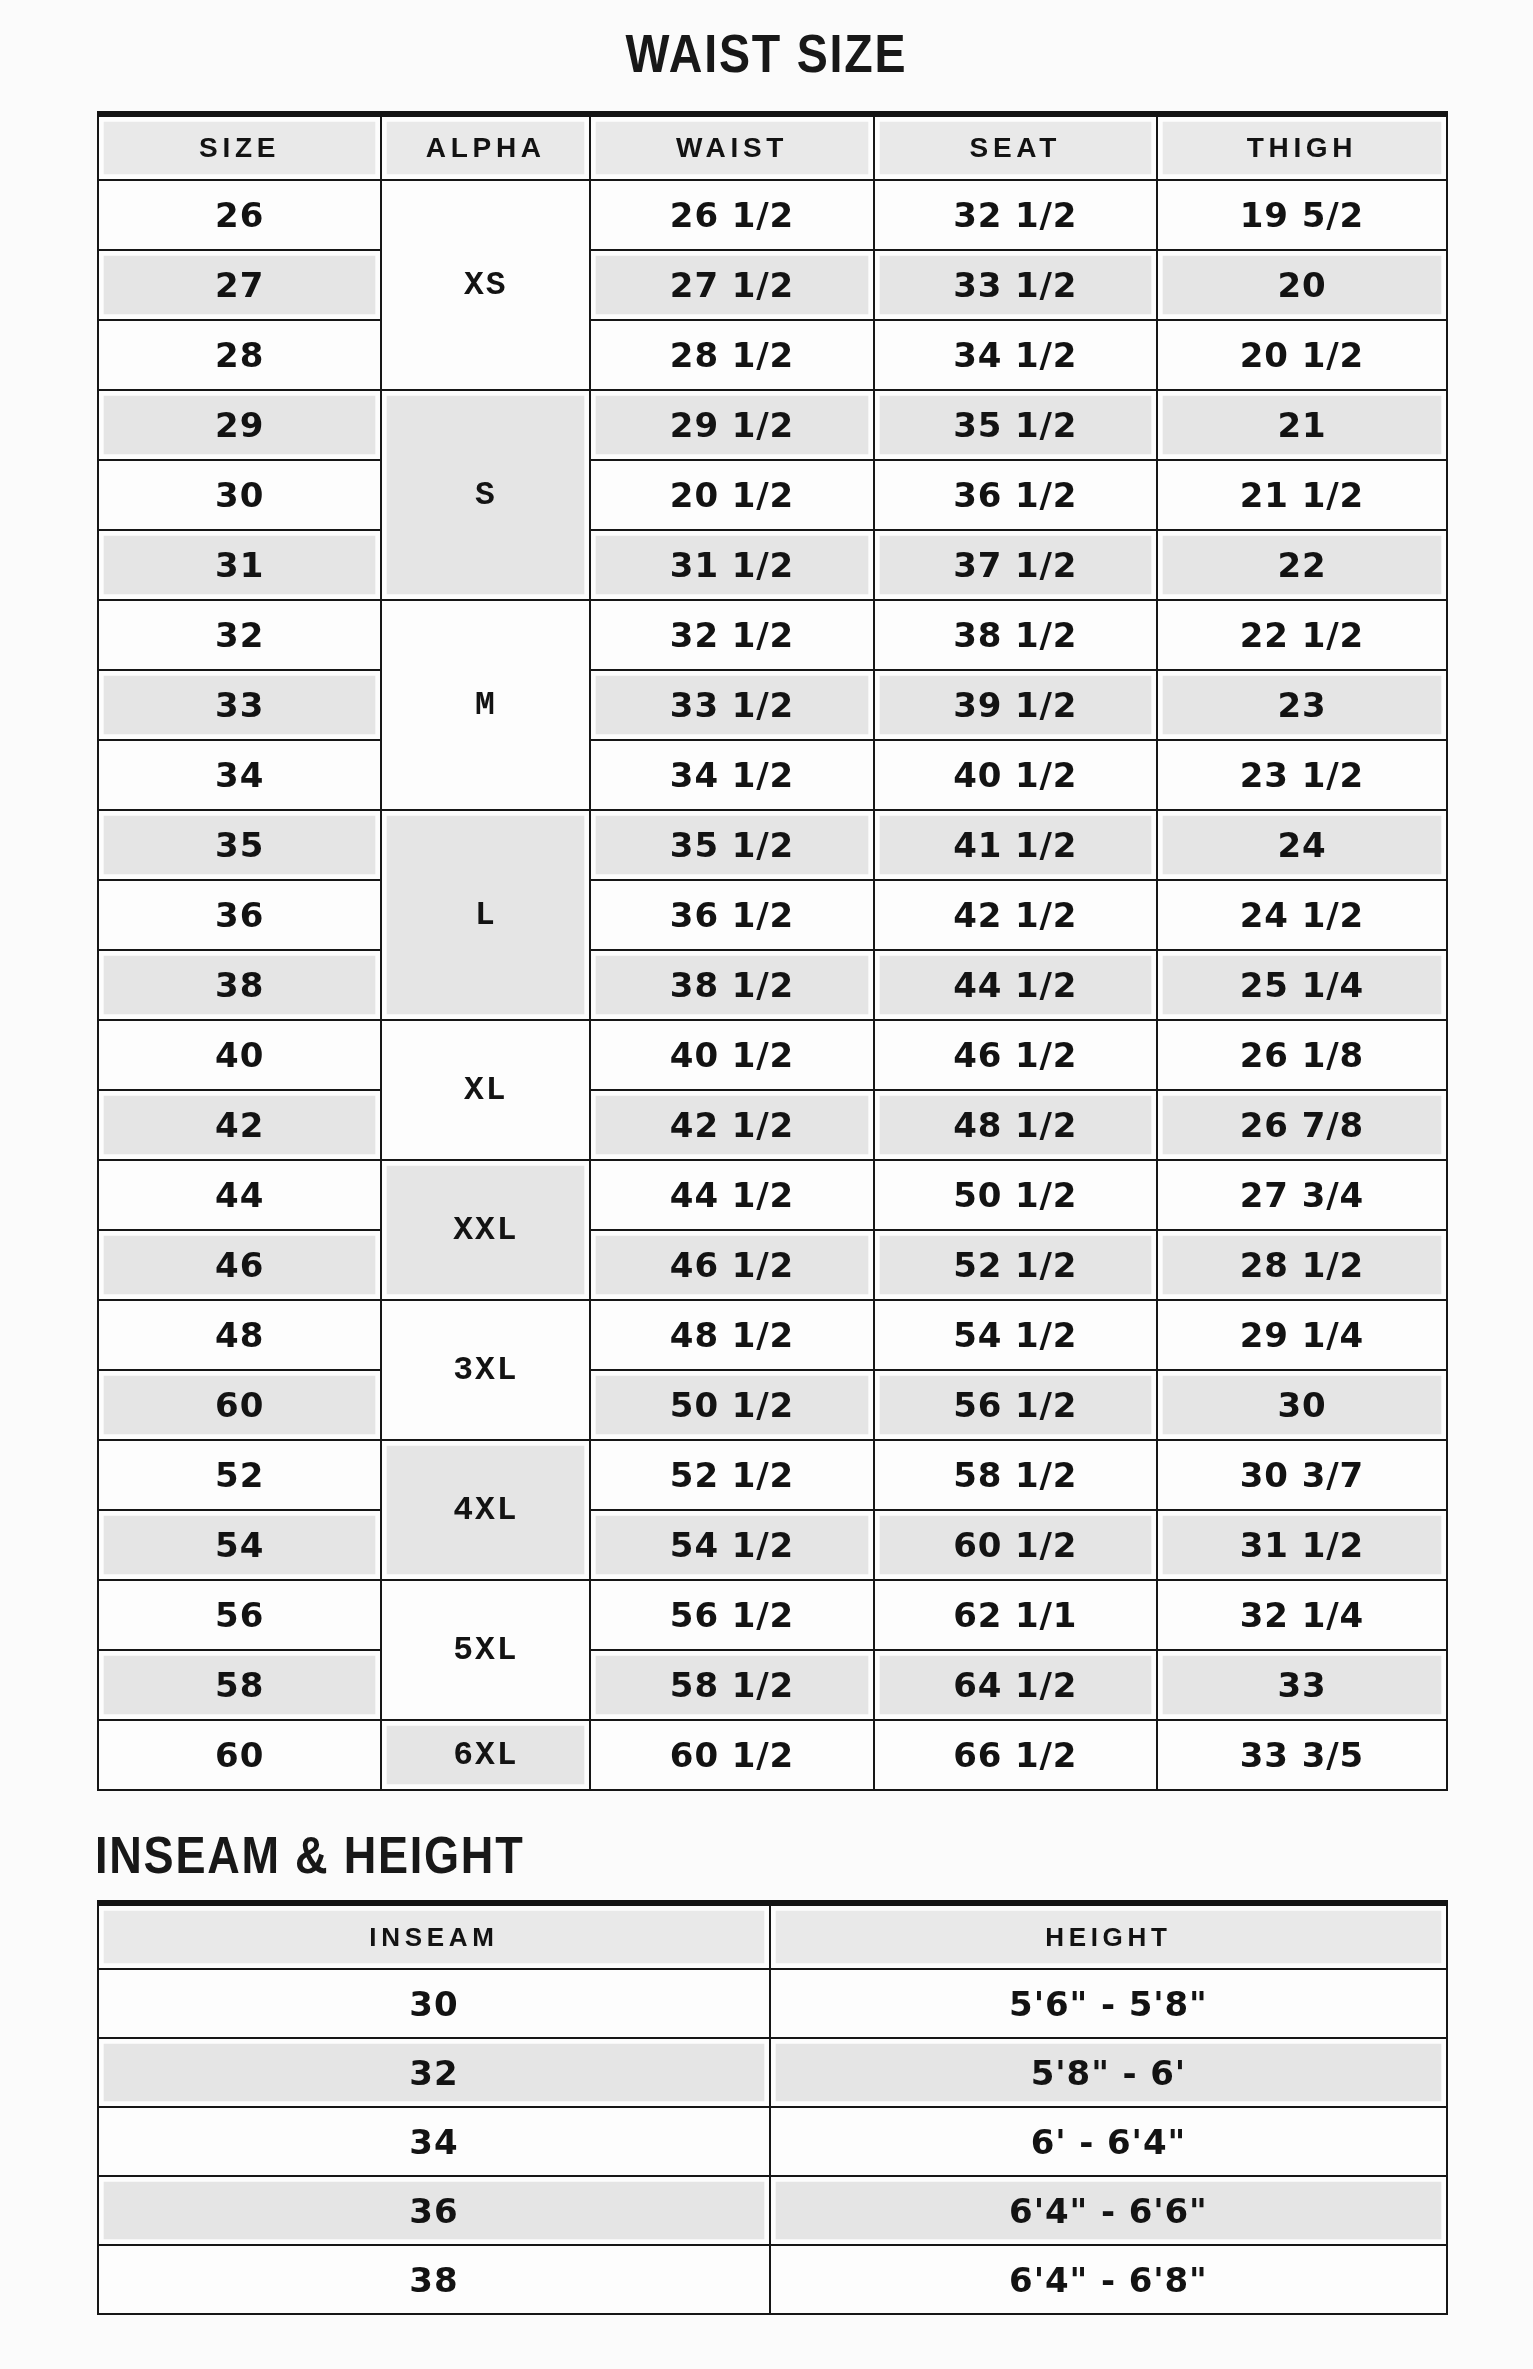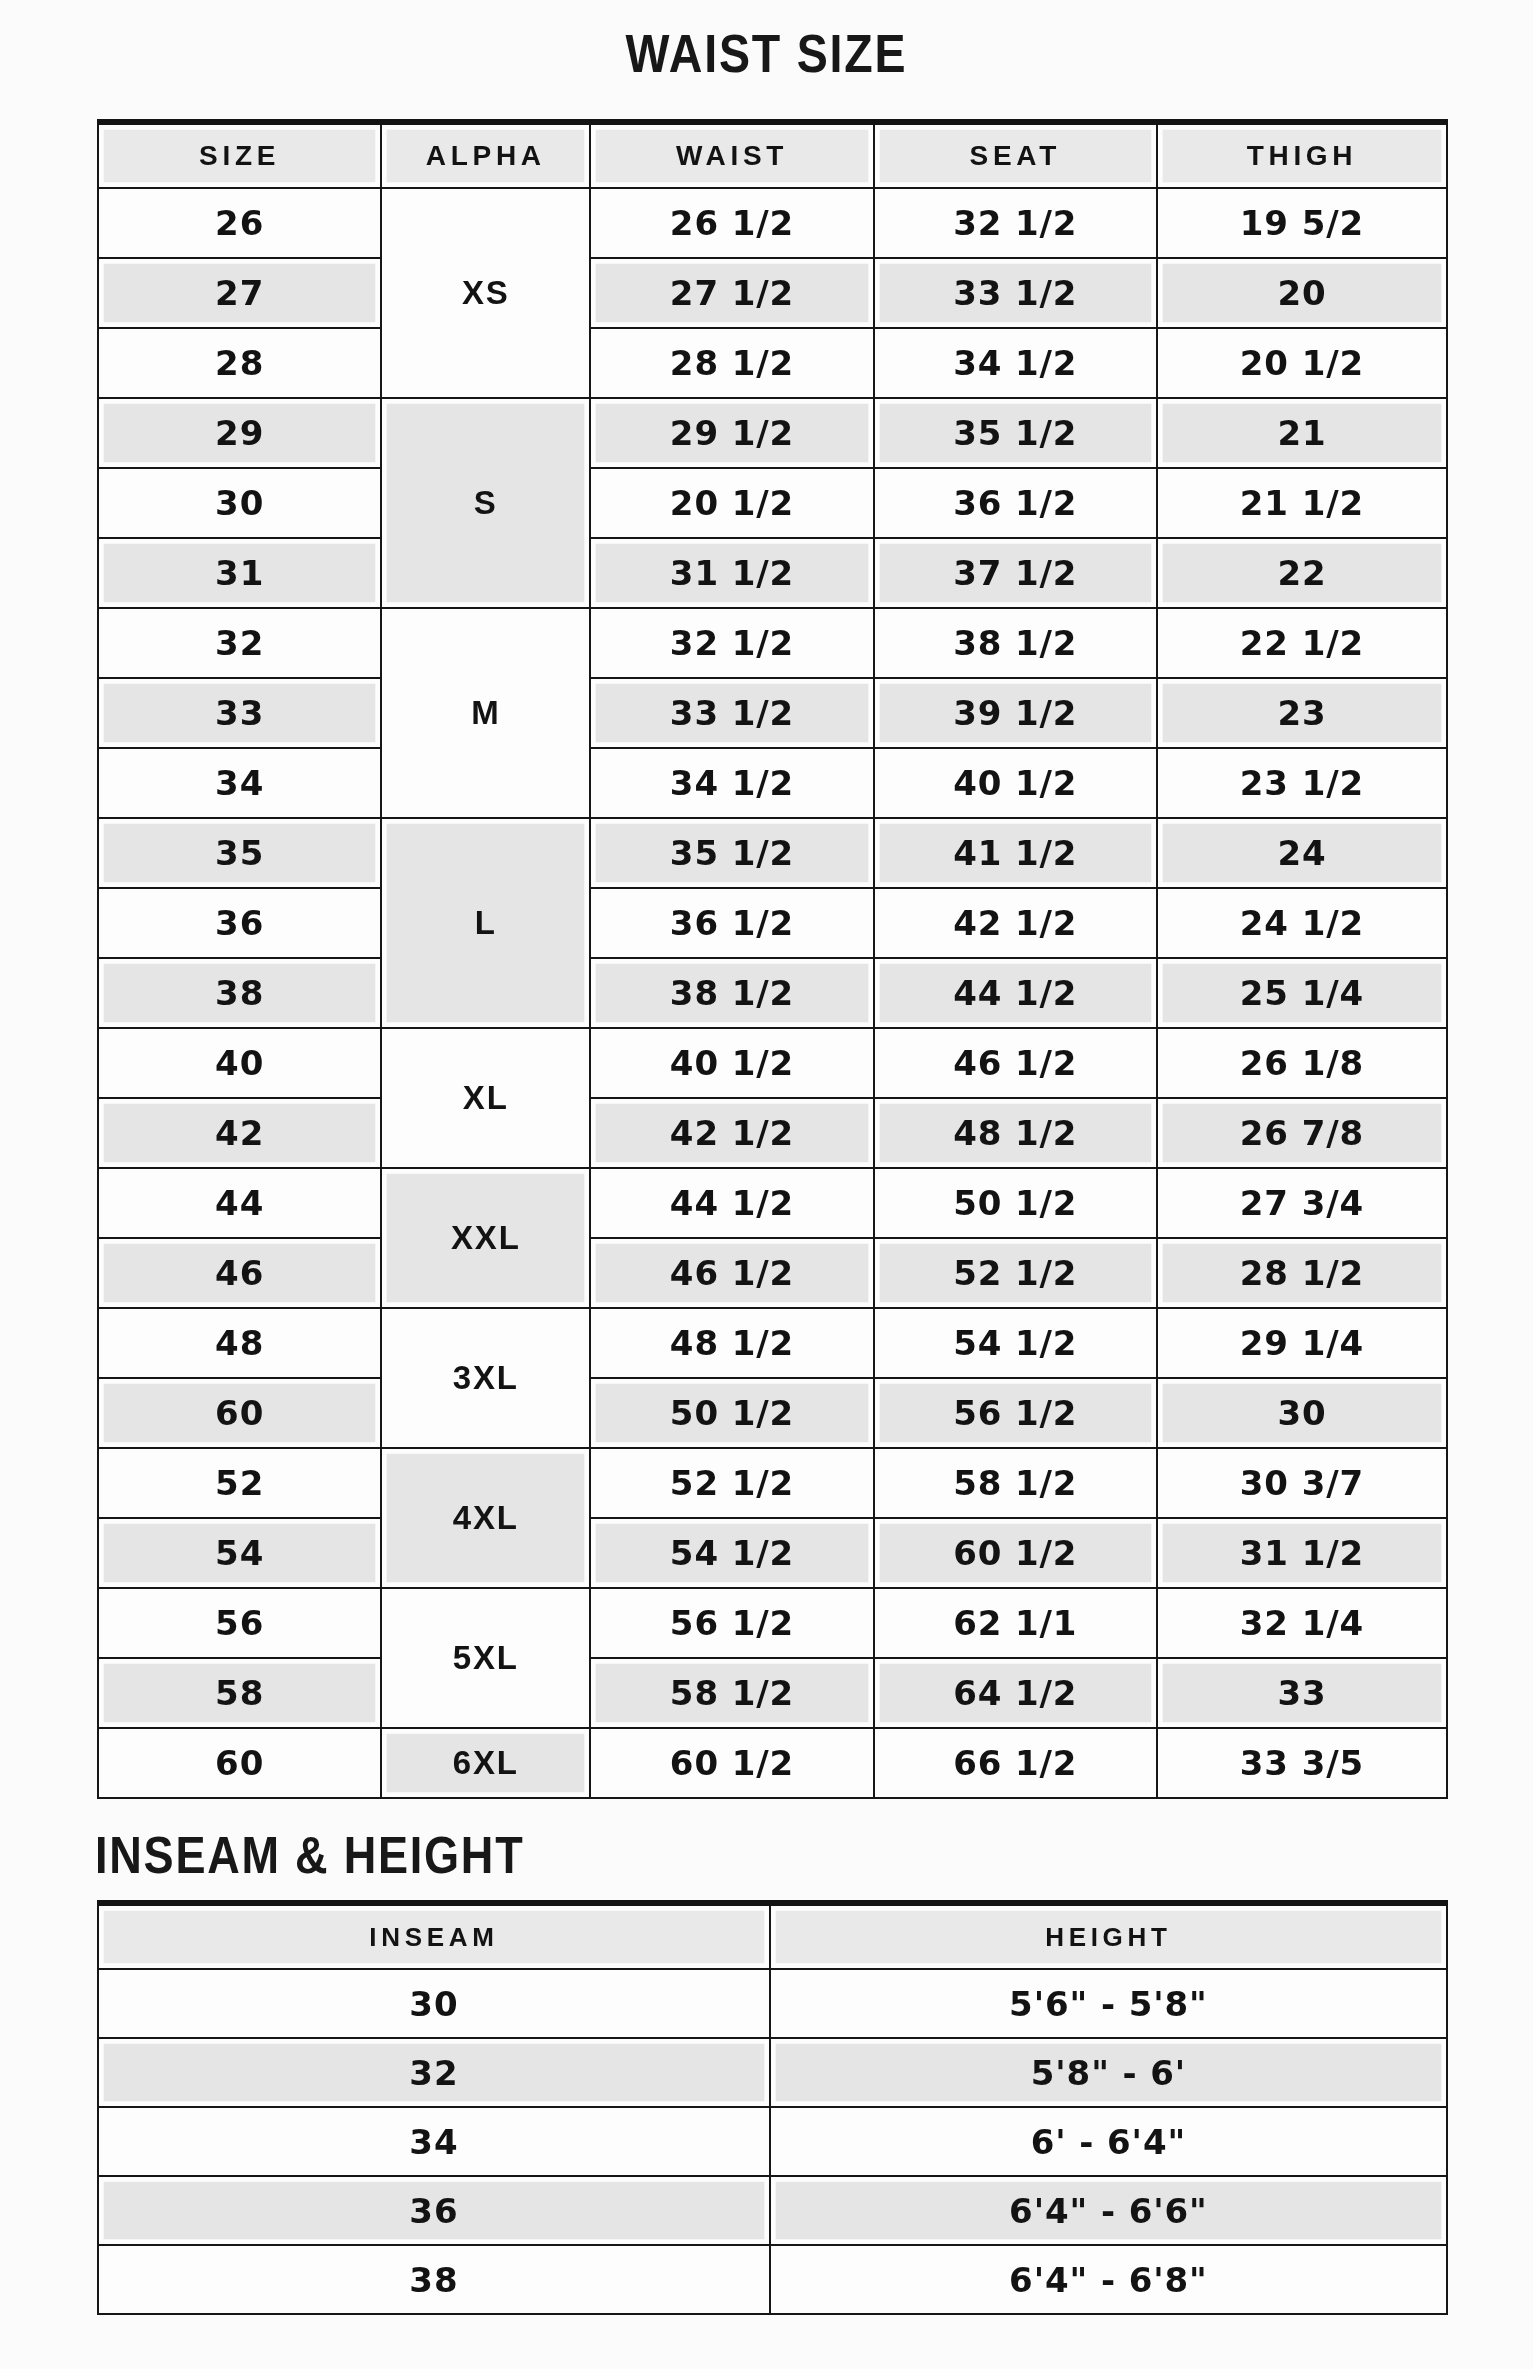--- a/index.html
+++ b/index.html
@@ -20,21 +20,21 @@
   }
   #inseam-title{
     left:95px;top:1825px;font-size:49px;
     transform:scale(0.92,1.06);transform-origin:0 0;
   }
   table{
     position:absolute;left:97px;width:1351px;
     border-collapse:collapse;table-layout:fixed;
     background:#fdfdfd;
   }
-  #waist-table{top:119px;}
+  #waist-table{top:111px;}
   #inseam-table{top:1900px;}
   th,td{
     border:2.8px solid #161616;
     text-align:center;vertical-align:middle;
     color:#131313;overflow:hidden;
   }
   table{border-top:6.6px solid #141414;}
   thead tr{height:66px;}
   #waist-table tbody tr{height:70px;}
   #inseam-table tbody tr{height:69px;}
@@ -47,21 +47,21 @@
   #inseam-table th{font-size:26px;}
   td{
     font-size:34px;font-weight:bold;letter-spacing:0.9px;
     font-family:"DejaVu Sans",sans-serif;
   }
   td.shaded{
     background:#e5e5e5;
     box-shadow:inset 0 0 0 4.7px #fdfdfd;
   }
   td.alpha{font-size:33px;letter-spacing:1.9px;
-    font-family:Liberation Sans, sans-serif;}
+    font-family:Liberation Mono, monospace;}
 </style>
 </head>
 <body>
 
 <h1 class="big-title" id="waist-title">WAIST SIZE</h1>
 
 <table id="waist-table">
   <colgroup>
     <col style="width:21%">
     <col style="width:15.5%">

